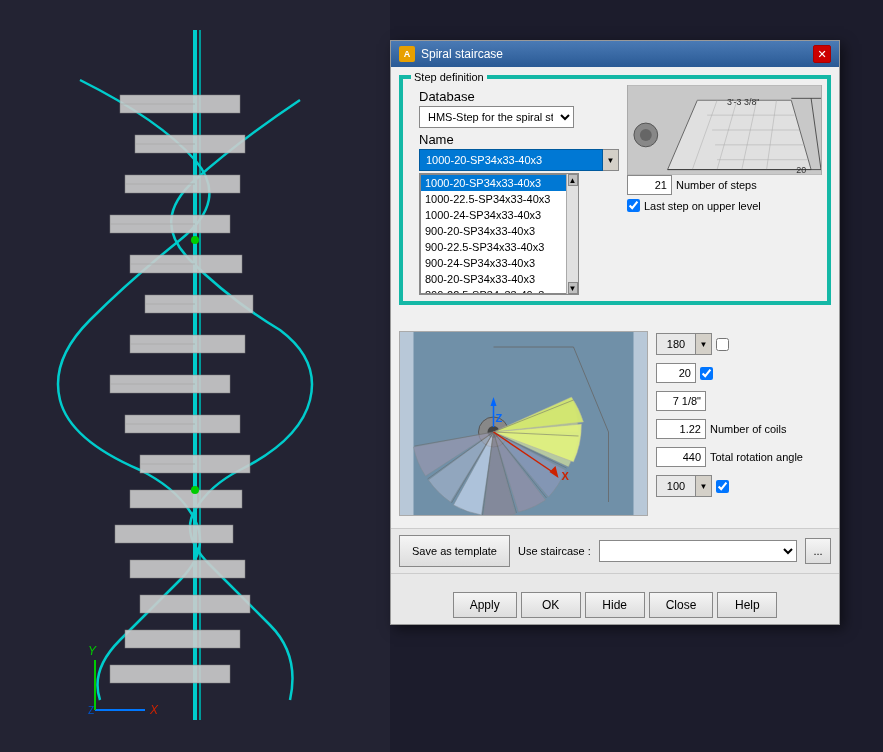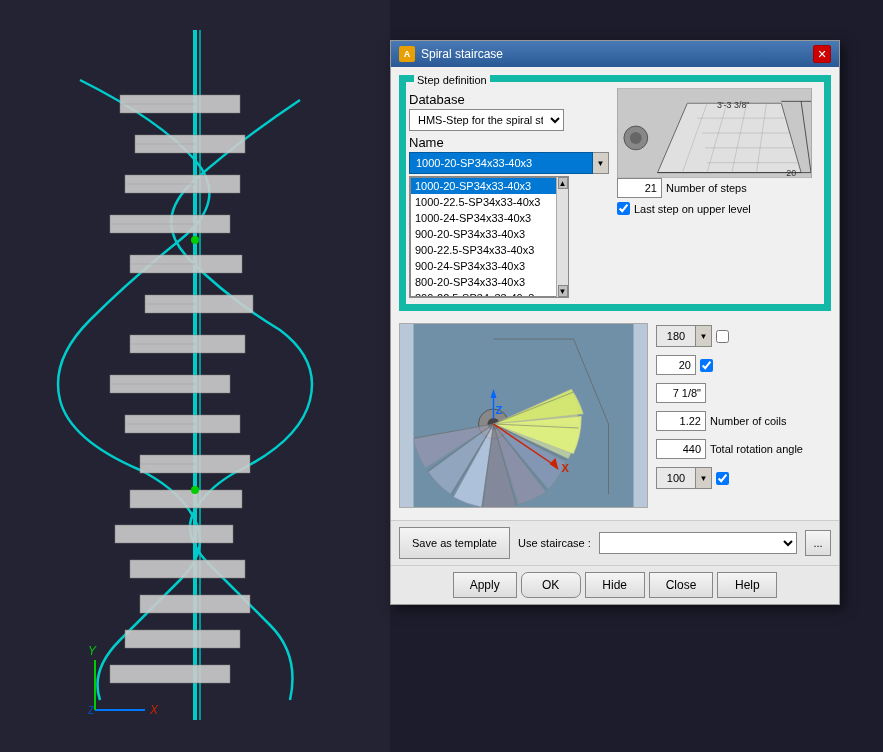--- a/index.html
+++ b/index.html
@@ -115,23 +115,23 @@
     }
 
     
     .dialog-content {
       padding: 8px;
       background: #f0f0f0;
     }
 
     
     .group-box {
-      border: 7px solid #14b8a6;
-      padding: 6px 3px;
-      margin-bottom: 12px;
+      border: 4px solid #14b8a6;
+      padding: 6px 16px;
+      margin-bottom: 26px;
       position: relative;
     }
 
     .group-label {
       position: absolute;
       top: -8px;
       left: 8px;
       background: #f0f0f0;
       padding: 0 3px;
       font-size: 11px;
@@ -309,21 +309,20 @@
       background: linear-gradient(to bottom, #f5f5f5, #ddd);
       padding: 4px 12px;
       font-size: 11px;
       cursor: pointer;
       height: 32px;
       min-width: 60px;
     }
 
     .btn-ok {
       min-width: 50px;
-      border-radius: 7px;
     }
 
     .template-select {
       flex: 1;
       background: white;
       border: 1px solid #888;
       height: 22px;
       font-size: 11px;
     }
 
@@ -349,20 +348,21 @@
     }
 
     .dialog-btn {
       border: 1px solid #888;
       background: linear-gradient(to bottom, #f5f5f5, #ddd);
       padding: 4px 16px;
       font-size: 12px;
       cursor: pointer;
       height: 26px;
       min-width: 60px;
+      margin-top: 12px;
     }
 
     
     .dropdown-list-inner::-webkit-scrollbar {
       width: 12px;
     }
     .dropdown-list-inner::-webkit-scrollbar-track {
       background: #f0f0f0;
       border-left: 1px solid #ddd;
     }

